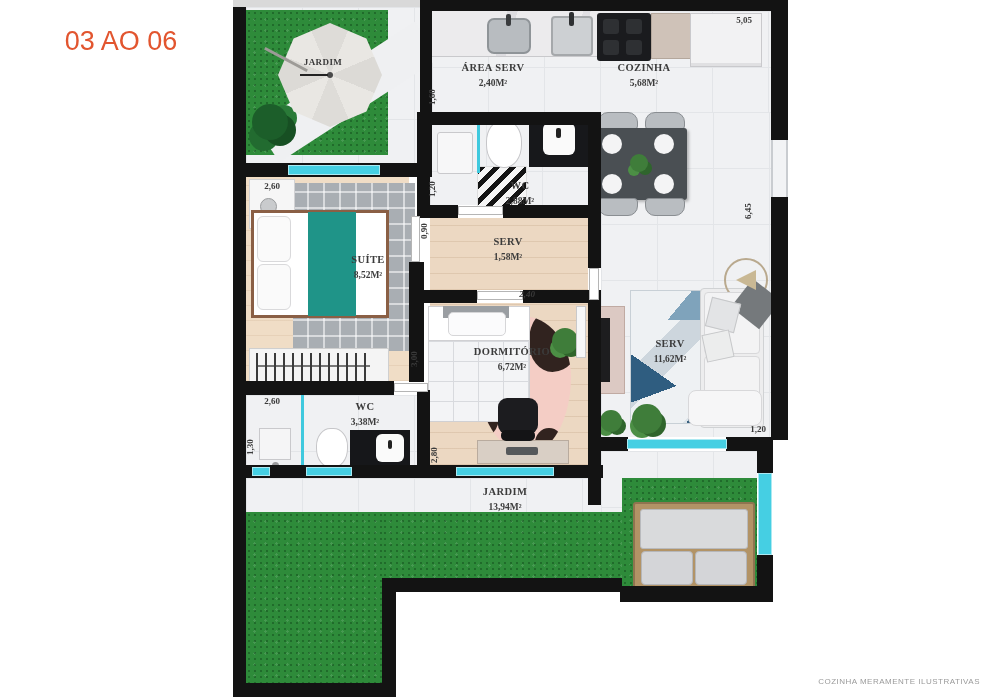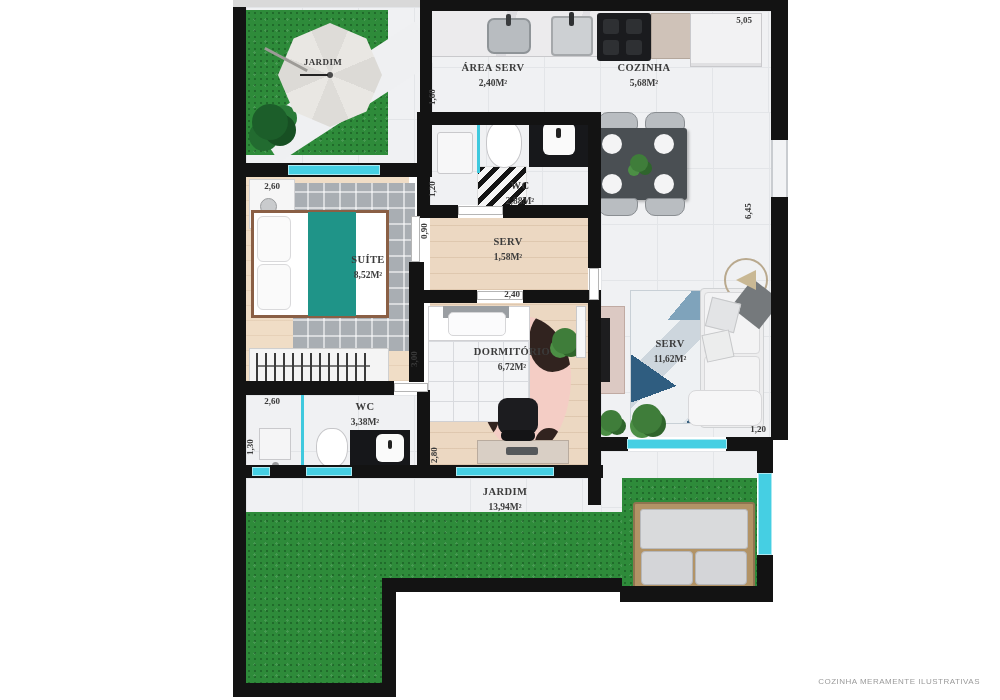--- a/index.html
+++ b/index.html
@@ -28,20 +28,21 @@
   .rug{z-index:2;box-sizing:border-box;}
   .title{color:#e2552f;font-size:27px;line-height:1.32;text-align:center;z-index:8;}
   .disclaimer{font-size:8px;color:#9a9a9a;letter-spacing:.5px;text-align:right;z-index:8;}
   .bush{border-radius:50%;background:#1c5e2a;box-shadow:10px 8px 0 -2px #174f23,-6px 14px 0 -3px #226b30,14px -4px 0 -5px #2a7a38;z-index:3;}
   .bush2{border-radius:50%;background:#3f7d3a;box-shadow:6px 5px 0 -2px #2f652c,-5px 7px 0 -3px #4c8f45;z-index:3;}
 </style>
 </head>
 <body>
 
 <div class="abs title" style="left:18px;top:24px;width:206px;">
+  <div>03 AO 06</div>
 </div>
 
 <div class="abs tile" style="left:246px;top:7px;width:174px;height:158px;"></div>
 <div class="abs grass" style="left:246px;top:10px;width:142px;height:145px;"></div>
 <div class="abs" style="left:252px;top:70px;width:190px;height:44px;background:#eff0f2;transform:rotate(-33deg);z-index:2;"></div>
 <div class="abs tile" style="left:432px;top:11px;width:339px;height:101px;"></div>
 <div class="abs tile" style="left:601px;top:112px;width:170px;height:325px;"></div>
 <div class="abs tile" style="left:430px;top:115px;width:158px;height:90px;"></div>
 <div class="abs wood" style="left:430px;top:218px;width:158px;height:72px;"></div>
 <div class="abs wood" style="left:430px;top:303px;width:158px;height:162px;"></div>
@@ -241,19 +242,19 @@
   <span class="room-area">13,94M²</span>
 </div>
 
 <div class="abs meas" style="left:722px;top:15px;width:44px;">5,05</div>
 <div class="abs meas vert" style="left:730px;top:206px;width:36px;">6,45</div>
 <div class="abs meas vert" style="left:414px;top:92px;width:36px;">1,60</div>
 <div class="abs meas vert" style="left:414px;top:184px;width:36px;">1,20</div>
 <div class="abs meas vert" style="left:406px;top:226px;width:36px;">0,90</div>
 <div class="abs meas" style="left:252px;top:181px;width:40px;">2,60</div>
 <div class="abs meas vert" style="left:396px;top:354px;width:36px;">3,00</div>
-<div class="abs meas" style="left:488px;top:289px;width:48px;">2,40</div>
+<div class="abs meas" style="left:503px;top:289px;width:48px;font-style:italic;">2,40</div>
 <div class="abs meas vert" style="left:416px;top:450px;width:36px;">2,80</div>
 <div class="abs meas" style="left:252px;top:396px;width:40px;">2,60</div>
 <div class="abs meas vert" style="left:234px;top:442px;width:32px;">1,30</div>
 <div class="abs meas" style="left:736px;top:424px;width:44px;">1,20</div>
 
 <div class="abs disclaimer" style="left:640px;top:677px;width:340px;padding-right:12px;">COZINHA MERAMENTE ILUSTRATIVAS</div>
 
 </body></html>

